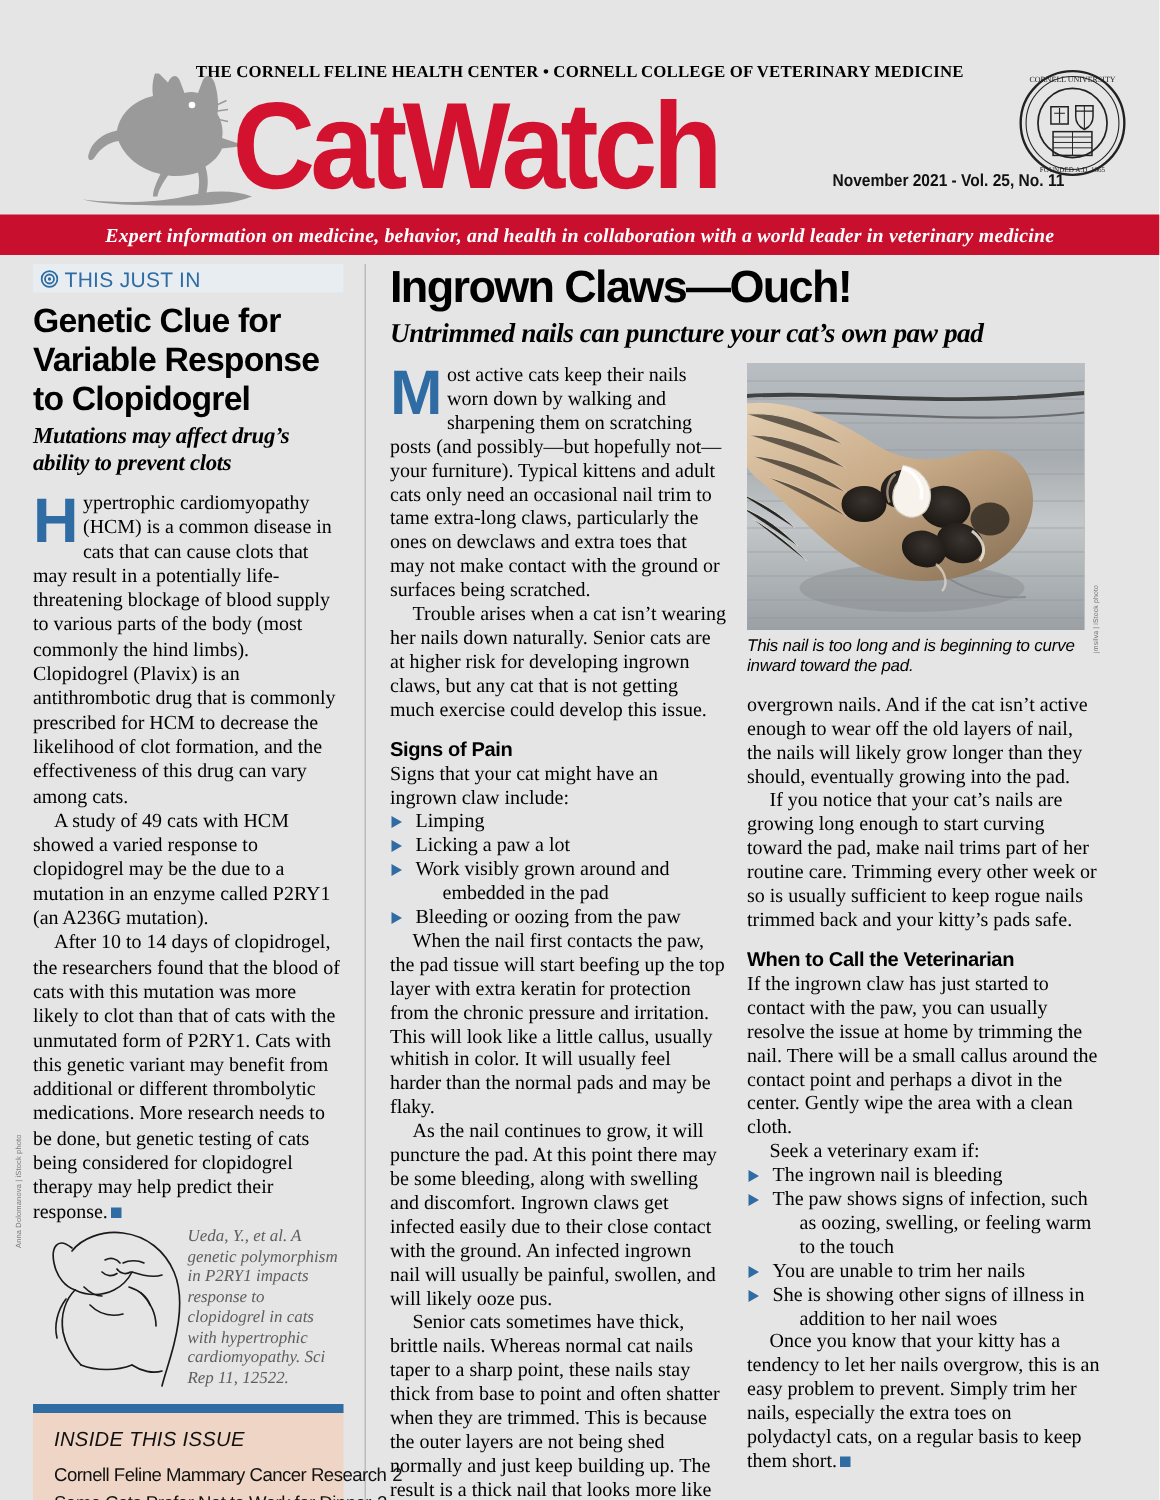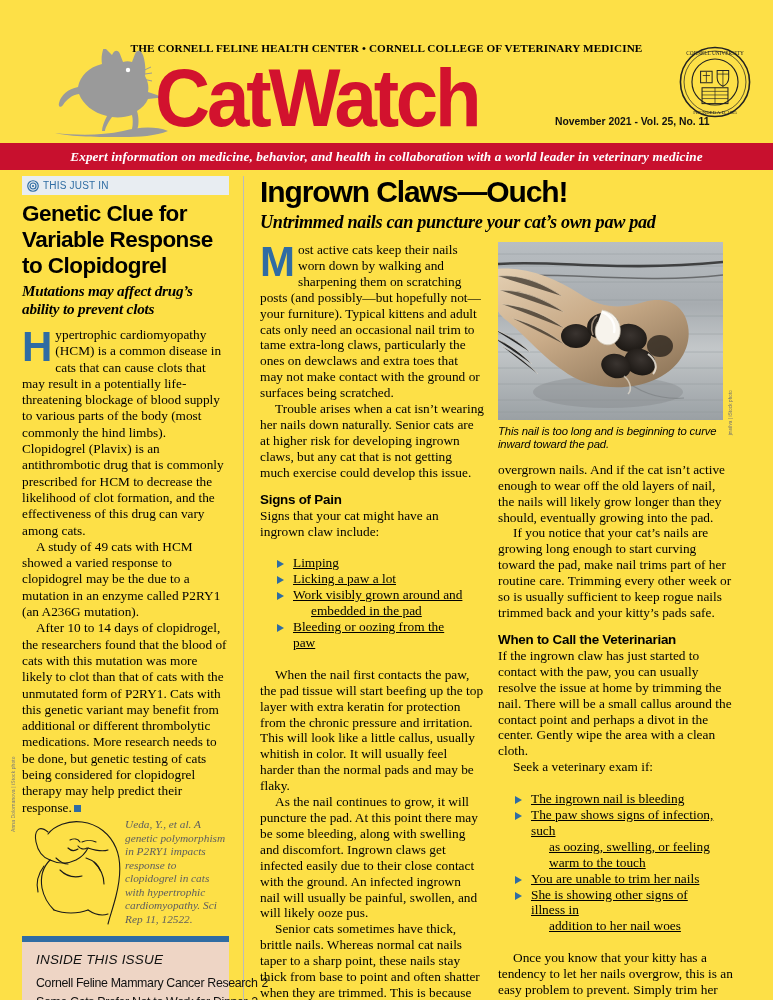--- a/index.html
+++ b/index.html
@@ -10,21 +10,21 @@
   body {
     width: 773px; height: 1000px;
     font-family: "Liberation Serif", serif;
     color: #000;
     position: relative;
     overflow: hidden;
   }
   .page {
     position: relative;
     width: 773px; height: 1000px;
-    background: #fde047;
+    background: #e5e5e5;
   }
 
   
   .masthead {
     position: relative;
     height: 145px;
     padding: 0 22px;
   }
   .kicker {
     position: absolute;
@@ -127,21 +127,21 @@
     background: #e8edf2;
     height: 19px;
     display: flex;
     align-items: center;
     padding-left: 5px;
     gap: 4px;
   }
   .tji-icon { width: 12px; height: 12px; display:block; }
   .tji-label {
     font-family: "Liberation Sans", sans-serif;
-    font-size: 10px;
+    font-size: 14px;
     color: #2f6ca3;
     letter-spacing: 0.2px;
     text-align: center;
   }
   .sidebar-headline {
     font-family: "Liberation Sans", sans-serif;
     font-weight: bold;
     font-size: 22.5px;
     line-height: 26px;
     letter-spacing: -0.55px;
@@ -291,21 +291,21 @@
   .art-body p { margin: 0; text-indent: 15px; }
   .art-body p.noind { text-indent: 0; }
   .art-sub {
     font-family: "Liberation Sans", sans-serif;
     font-weight: bold;
     font-size: 13.4px;
     line-height: 16px;
     margin: 11px 0 0 0;
     letter-spacing: -0.25px;
   }
-  ul.arrow-list { list-style: none; margin: 16px; padding: 0; text-decoration: underline; }
+  ul.arrow-list { list-style: none; margin: 0; padding: 0; }
   ul.arrow-list li {
     position: relative;
     padding-left: 17px;
     font-family: "Liberation Serif", serif;
     font-size: 13.35px;
     line-height: 15.9px;
     text-indent: 0;
   }
   ul.arrow-list li::before {
     content: "";

